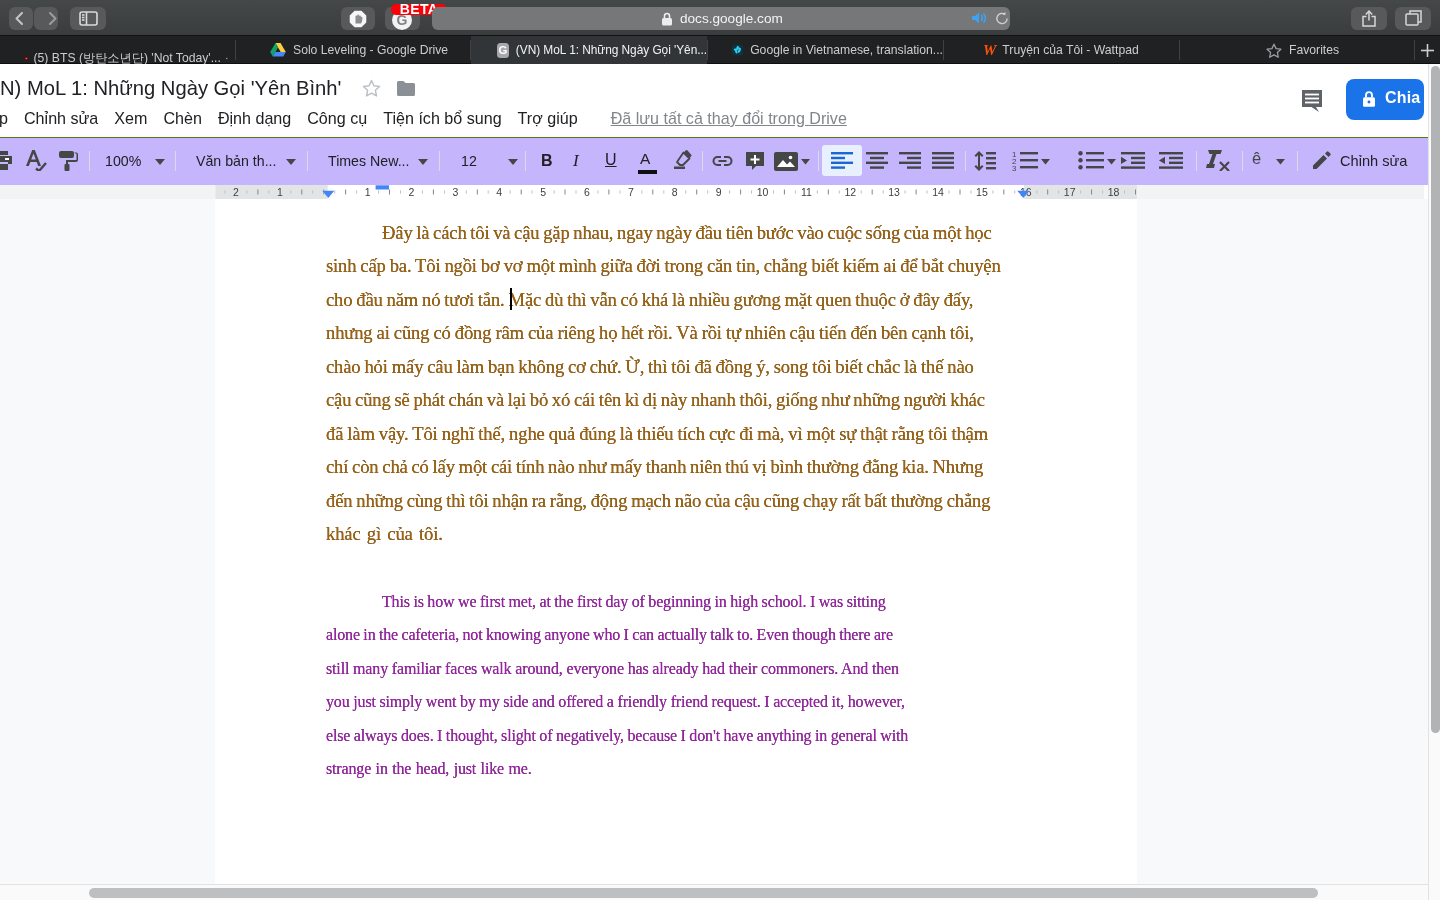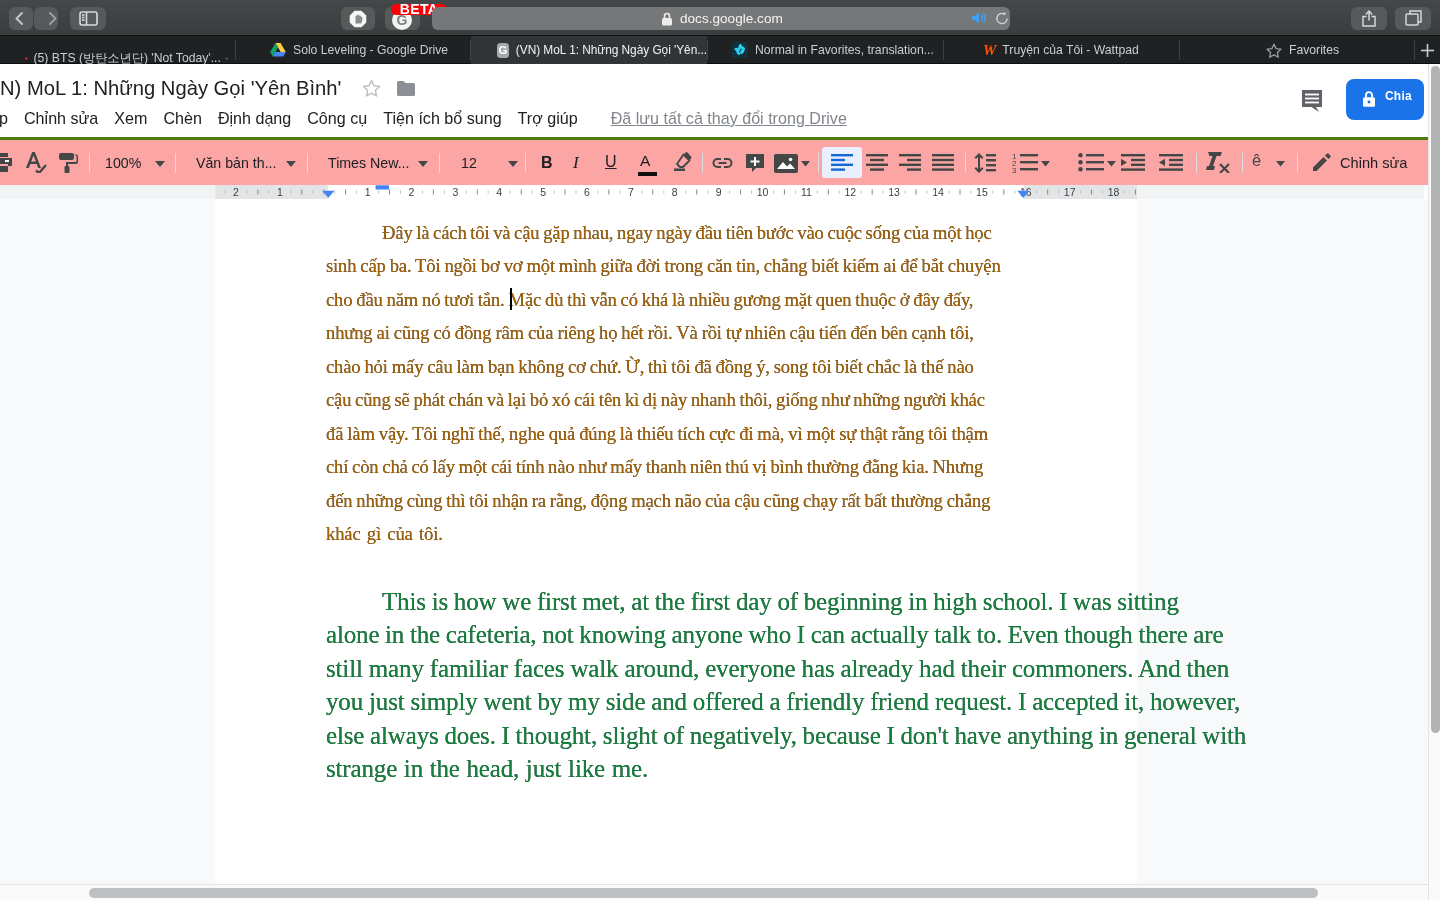--- a/index.html
+++ b/index.html
@@ -9,21 +9,21 @@
 .tbtn{position:absolute;top:7px;height:23px;background:#57595b;border-radius:6px}
 
 #tabbar{position:absolute;left:0;top:36px;width:1440px;height:28px;background:#1f2123;border-bottom:1px solid #0e0f10}
 .tab{position:absolute;top:0;height:28px;display:flex;align-items:center;justify-content:flex-start;color:#cbcdcf;font-size:12.2px;white-space:nowrap;overflow:hidden}
 .tabsep{position:absolute;top:4px;height:20px;width:1px;background:#3e4042}
 
 #docshead{position:absolute;left:0;top:64px;width:1440px;height:73px;background:#fff}
 #docstitle{position:absolute;left:0;top:13px;font-size:20.2px;color:#202124;white-space:nowrap}
 #menus{position:absolute;left:0;top:45px;height:20px;font-size:16.1px;color:#202124;white-space:nowrap}
 #menus span{margin:0 8px}
-#toolbar{position:absolute;left:0;top:137px;width:1440px;height:48px;background:#fca5a5;border-top:3px solid #4d7c0f}
+#toolbar{position:absolute;left:0;top:137px;width:1440px;height:48px;background:#c4b5fd;border-top:1px solid #4d7c0f}
 .sep{position:absolute;top:13px;height:20px;width:1px;background:#dadce0}
 .tbtxt{position:absolute;top:15px;font-size:14.2px;color:#202124;white-space:nowrap}
 
 #ruler{position:absolute;left:0;top:185px;width:1424px;height:14px;background:#f1f3f4;overflow:hidden}
 
 #canvas{position:absolute;left:0;top:199px;width:1428px;height:685px;background:#f8f9fa}
 #page{position:absolute;left:215px;top:0;width:922px;height:685px;background:#fff}
 #doctext{text-shadow:0 0 .6px rgba(0,0,0,.72);letter-spacing:-0.15px;position:absolute;left:326px;width:700px;font-family:"Liberation Serif",serif;font-size:18.6px;color:#a16207;line-height:33.45px;white-space:nowrap}
 
 #hscroll{position:absolute;left:0;top:884px;width:1440px;height:16px;background:#fafafa;border-top:1px solid #e2e2e2}
@@ -117,21 +117,21 @@
     <svg width="16" height="16" viewBox="0 0 16 16" style="margin-right:7px">
         <rect width="16" height="16" rx="3" fill="#10313d"></rect>
         <g fill="#2fd0ef">
           <ellipse cx="8" cy="5" rx="1.7" ry="3" transform="rotate(18 8 5)"></ellipse>
           <ellipse cx="5.2" cy="7.5" rx="1.6" ry="2.8" transform="rotate(100 5.2 7.5)"></ellipse>
           <ellipse cx="10.3" cy="9.3" rx="1.7" ry="3" transform="rotate(210 10.3 9.3)"></ellipse>
           <ellipse cx="10.8" cy="5.9" rx="1.4" ry="2.5" transform="rotate(300 10.8 5.9)"></ellipse>
           <ellipse cx="6.1" cy="10.6" rx="1.5" ry="2.7" transform="rotate(330 6.1 10.6)"></ellipse>
         </g>
       </svg>
-    <span>Normal in Favorites, translation...</span>
+    <span>Google in Vietnamese, translation...</span>
   </div>
   <div class="tabsep" style="left:943px"></div>
   <div class="tab" style="left:944px;width:235px;padding-left:39px">
     <span style="font-weight:bold;font-style:italic;color:#ff5206;font-size:15px;margin-right:6px;font-family:'Liberation Serif',serif">W</span>
     <span>Truyện của Tôi - Wattpad</span>
   </div>
   <div class="tabsep" style="left:1179px"></div>
   <div class="tab" style="left:1180px;width:234px;padding-left:86px">
     <svg width="16" height="15" viewBox="0 0 16 15" style="margin-right:7px" fill="none" stroke="#9b9ea0" stroke-width="1.3" stroke-linejoin="round">
         <path d="M8 1.2 L10.1 5.6 L14.9 6.2 L11.4 9.5 L12.3 14.2 L8 11.9 L3.7 14.2 L4.6 9.5 L1.1 6.2 L5.9 5.6 Z"></path>
@@ -160,21 +160,21 @@
         <line x1="5" y1="10.5" x2="19" y2="10.5"></line>
         <line x1="5" y1="14.5" x2="19" y2="14.5"></line>
       </g>
     </svg>
   <div class="abs" style="left:1346px;top:15px;width:78px;height:41px;border-radius:8px;background:#1a73e8"></div>
   <svg class="abs" style="left:1363px;top:27px" width="12" height="16" viewBox="0 0 14 18">
       <rect x="0" y="7" width="14" height="11" rx="1.8" fill="#fff"></rect>
       <path d="M3.5 7 V4.5 a3.5 3.5 0 0 1 7 0 V7" fill="none" stroke="#fff" stroke-width="2.2"></path>
       <circle cx="7" cy="12.5" r="1.7" fill="#1a73e8"></circle>
     </svg>
-  <div class="abs" style="left:1385px;top:25px;color:#fff;font-size:12px;font-weight:bold;letter-spacing:.2px">Chia</div>
+  <div class="abs" style="left:1385px;top:25px;color:#fff;font-size:16px;font-weight:bold;letter-spacing:.2px">Chia</div>
 </div>
 <div id="toolbar">
   <svg class="abs" style="left:-8px;top:13px" width="20" height="20" viewBox="0 0 20 20" fill="#444746">
       <path d="M4 0 H16 V4 H4 Z M0 5 H20 V13 H16 V11 H4 V13 H0 Z M4 13 H16 V19 H4 Z"></path>
       <rect x="13" y="7" width="4" height="2" fill="#fff"></rect>
     </svg>
   <svg class="abs" style="left:26px;top:12px" width="21" height="21" viewBox="0 0 21 21">
       <path d="M0 16 L6.2 0 H8.8 L15 16 H12.2 L10.7 12 H4.3 L2.8 16 Z M5.2 9.6 H9.8 L7.5 3.4 Z" fill="#444746"></path>
       <path d="M10 18.5 L13 21 L20 13" fill="none" stroke="#444746" stroke-width="2.4"></path>
     </svg>
@@ -416,21 +416,21 @@
 <div style="word-spacing:-0.53px">sinh cấp ba. Tôi ngồi bơ vơ một mình giữa đời trong căn tin, chẳng biết kiếm ai để bắt chuyện</div>
 <div style="word-spacing:-0.59px">cho đầu năm nó tươi tắn. Mặc dù thì vẫn có khá là nhiều gương mặt quen thuộc ở đây đấy,</div>
 <div style="word-spacing:-0.41px">nhưng ai cũng có đồng râm của riêng họ hết rồi. Và rồi tự nhiên cậu tiến đến bên cạnh tôi,</div>
 <div style="word-spacing:-0.54px">chào hỏi mấy câu làm bạn không cơ chứ. Ừ, thì tôi đã đồng ý, song tôi biết chắc là thế nào</div>
 <div style="word-spacing:-0.73px">cậu cũng sẽ phát chán và lại bỏ xó cái tên kì dị này nhanh thôi, giống như những người khác</div>
 <div style="word-spacing:-0.42px">đã làm vậy. Tôi nghĩ thế, nghe quả đúng là thiếu tích cực đi mà, vì một sự thật rằng tôi thậm</div>
 <div style="word-spacing:-0.68px">chí còn chả có lấy một cái tính nào như mấy thanh niên thú vị bình thường đằng kia. Nhưng</div>
 <div style="word-spacing:-0.59px">đến những cùng thì tôi nhận ra rằng, động mạch não của cậu cũng chạy rất bất thường chẳng</div>
 <div style="word-spacing:1.83px">khác gì của tôi.</div>
   </div>
-  <div id="doctext2" style="text-shadow:0 0 .6px rgba(0,0,0,.72);letter-spacing:-0.15px;position:absolute;left:326px;top:386px;width:700px;font-family:'Liberation Serif',serif;font-size:25px;color:#15803d;line-height:33.45px;white-space:nowrap">
+  <div id="doctext2" style="text-shadow:0 0 .6px rgba(0,0,0,.72);letter-spacing:-0.15px;position:absolute;left:326px;top:386px;width:700px;font-family:'Liberation Serif',serif;font-size:16px;color:#a21caf;line-height:33.45px;white-space:nowrap">
 <div style="word-spacing:-0.29px;text-indent:56px">This is how we first met, at the first day of beginning in high school. I was sitting</div>
 <div style="word-spacing:-0.41px">alone in the cafeteria, not knowing anyone who I can actually talk to. Even though there are</div>
 <div style="word-spacing:-0.05px">still many familiar faces walk around, everyone has already had their commoners. And then</div>
 <div style="word-spacing:-0.17px">you just simply went by my side and offered a friendly friend request. I accepted it, however,</div>
 <div style="word-spacing:-0.28px">else always does. I thought, slight of negatively, because I don't have anything in general with</div>
 <div style="word-spacing:0.60px">strange in the head, just like me.</div>
   </div>
   <div class="abs" style="left:509.5px;top:89.3px;width:2px;height:21.3px;background:#000"></div>
 </div>
 <div id="hscroll">

